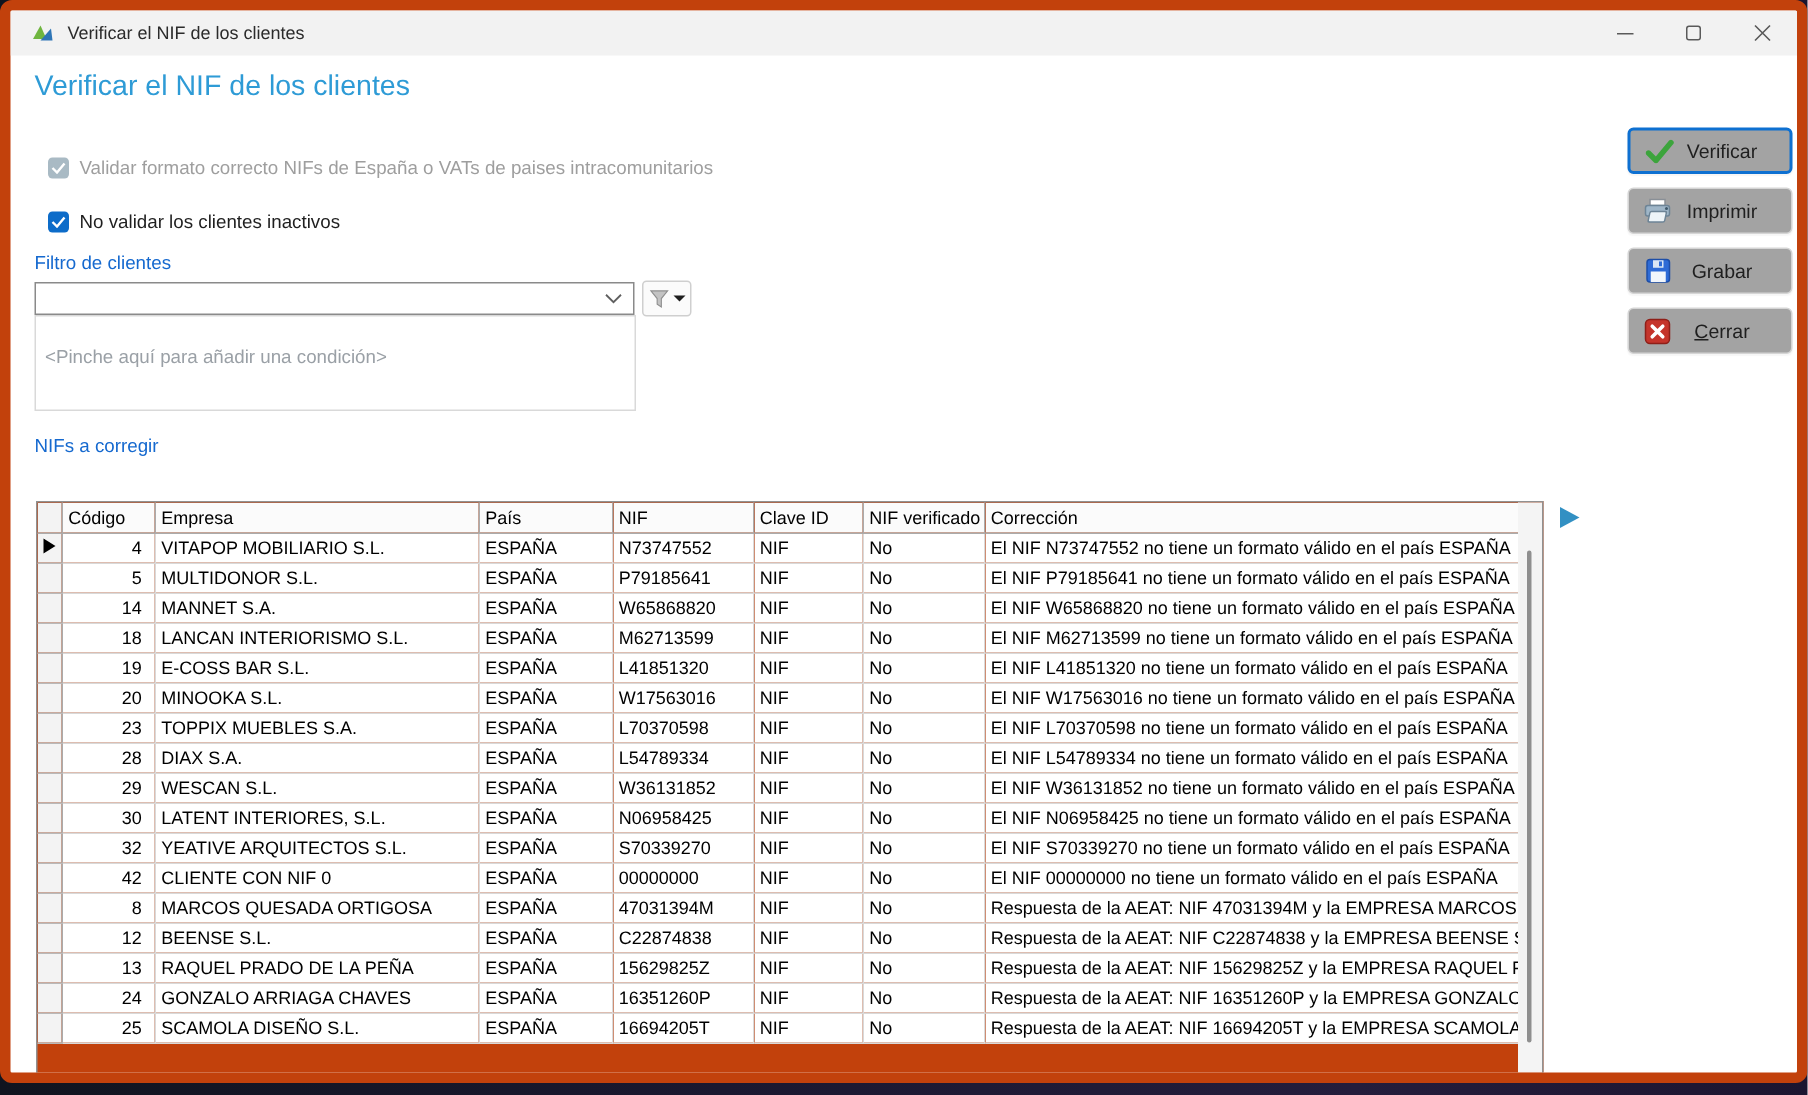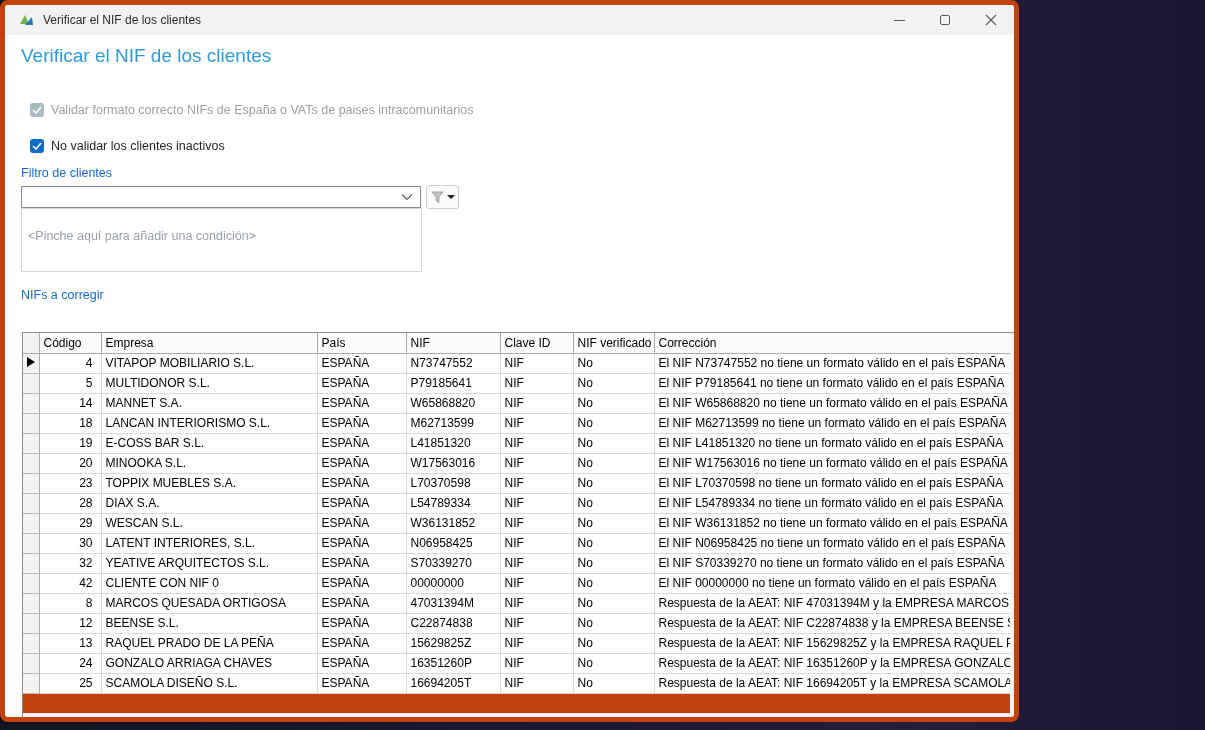--- a/index.html
+++ b/index.html
@@ -3,22 +3,22 @@
 <meta charset="utf-8">
 <style>
   * { margin:0; padding:0; box-sizing:border-box; }
   html,body { width:1205px; height:730px; }
   body {
     font-family:"Liberation Sans", sans-serif;
     background:linear-gradient(90deg,#10141f 0%,#1a1830 40%,#241d3c 75%,#1c1530 100%);
     position:relative; overflow:hidden;
   }
   .window {
-    position:absolute; left:0; top:0; width:1019px; height:722px;
-    background:#ffffff; border:5px solid #c2410c; border-radius:8px; overflow:hidden;
+    position:absolute; left:0; top:0; width:1205px; height:722px;
+    background:#ffffff; border:7px solid #c2410c; border-radius:8px; overflow:hidden;
   }
   
   .titlebar {
     height:30px; background:#f2f2f2; display:flex; align-items:center; position:relative;
   }
   .titlebar .appicon { margin-left:14px; width:16px; height:16px; }
   .titlebar .title { margin-left:8px; font-size:12px; color:#2b2b2b; }
   .wincontrols { position:absolute; right:0; top:0; height:30px; display:flex; }
   .wincontrols .wbtn { width:46px; height:30px; display:flex; align-items:center; justify-content:center; cursor:default; }
   .glyph-min { width:11px; height:1px; background:#5a5a5a; display:block; }
@@ -73,21 +73,21 @@
   .vscroll .thumb { position:absolute; left:6px; top:32px; width:3px; height:328px; background:#8f8f8f; border-radius:2px; }
   .hscroll { position:absolute; left:0; right:16px; bottom:0; height:11px; background:#f7f7f7; }
   .hscroll .thumb { position:absolute; left:4px; top:4px; height:3px; width:93%; background:#9a9a9a; border-radius:2px; }
   .scroll-corner { position:absolute; right:0; bottom:0; width:16px; height:11px; background:#f0f0f0; }
   .playarrow {
     position:absolute; left:1033px; top:331px; width:0; height:0;
     border-top:7px solid transparent; border-bottom:7px solid transparent; border-left:13px solid #3290c3;
   }
   
   .btn {
-    position:absolute; left:1078px; width:110px; height:31px; background:#a16207;
+    position:absolute; left:1078px; width:110px; height:31px; background:#a3a3a3;
     border:1px solid #d5d5d5; border-radius:4px; display:flex; align-items:center; justify-content:center;
     font-size:13px; color:#1f1f1f; box-shadow:0 1px 1px rgba(0,0,0,0.04);
   }
   .btn .bicon { position:absolute; left:9px; top:50%; transform:translateY(-50%); width:20px; height:18px; display:flex; align-items:center; justify-content:center; }
   .btn.default { border:2px solid #0e70d1; }
   .btn .blabel { padding-left:16px; }
 </style>
 </head>
 <body>
 

